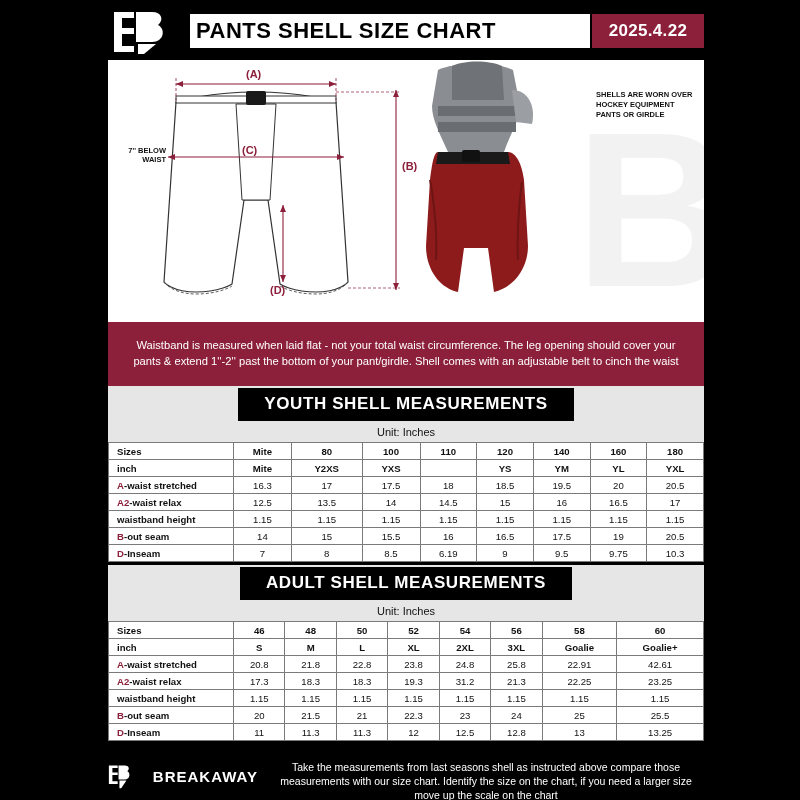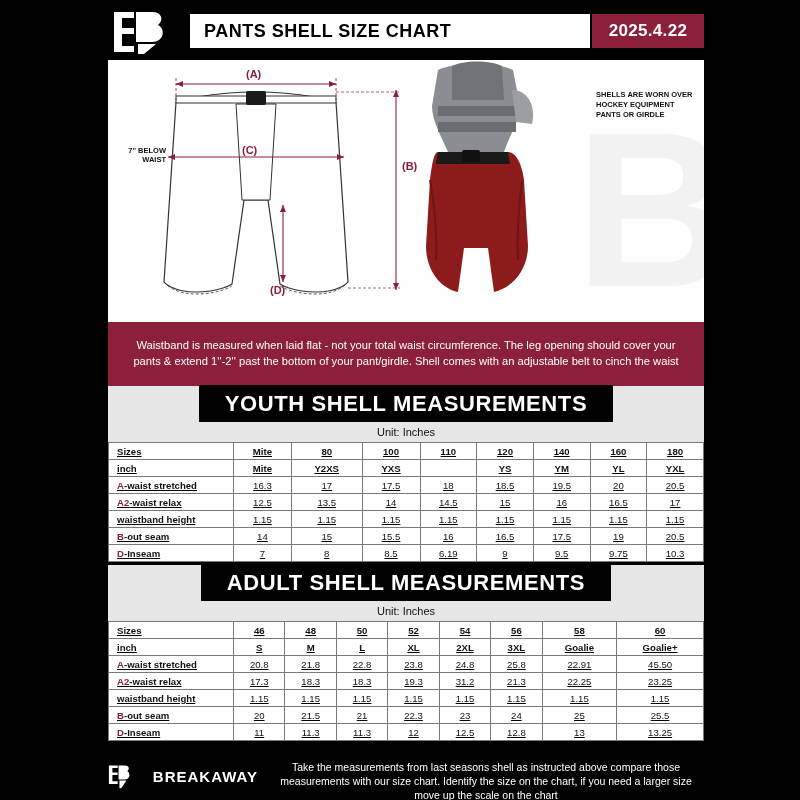--- a/index.html
+++ b/index.html
@@ -19,22 +19,22 @@
   }
   .logo-b {
     position: absolute; left: 108px; top: 8px; width: 60px; height: 46px;
     color: #fff;
   }
   .header-title-box {
     position: absolute; left: 190px; top: 14px; width: 400px; height: 34px;
     background: #ffffff; display: flex; align-items: center;
   }
   .header-title {
-    font-size: 18px; font-weight: bold; color: #000; letter-spacing: 0.5px;
-    padding-left: 14px;
+    font-size: 22px; font-weight: bold; color: #000; letter-spacing: 0.5px;
+    padding-left: 6px;
   }
   .header-date-box {
     position: absolute; left: 592px; top: 14px; width: 112px; height: 34px;
     background: #8c1f3a; display: flex; align-items: center; justify-content: center;
   }
   .header-date {
     font-size: 17px; font-weight: bold; color: #ffffff; letter-spacing: 0.3px;
   }
 
   
@@ -69,32 +69,32 @@
     padding: 0 16px;
   }
   .callout p { margin: 0; font-size: 11.2px; line-height: 1.42; font-weight: 500; }
 
   
   .sec-wrap {
     position: absolute; left: 108px; width: 596px; height: 36px;
     background: #e6e6e6; display: flex; align-items: center; justify-content: center;
   }
   .sec-title {
-    background: #000; color: #fff; font-size: 22px; font-weight: bold;
+    background: #000; color: #fff; font-size: 17px; font-weight: bold;
     padding: 6px 26px 7px; letter-spacing: 0.6px;
   }
   .unit-row {
     position: absolute; left: 108px; width: 596px; height: 20px;
     background: #e6e6e6; color: #111; font-size: 11px;
     display: flex; align-items: center; justify-content: center;
   }
 
   
   .tbl-wrap { position: absolute; left: 108px; width: 596px; background: #ffffff; }
-  table { border-collapse: collapse; width: 596px; background: #fff; text-decoration: underline; }
+  table { border-collapse: collapse; width: 596px; background: #fff; }
   td, th {
     border: 1px solid #7a7a7a;
     font-size: 9.6px; color: #111; text-align: center;
     height: 17px; padding: 0 2px; font-weight: normal;
   }
   tr.head td { font-weight: bold; }
   td.rowlabel { text-align: left; padding-left: 8px; font-weight: bold; width: 125px; }
   .mk { color: #8c1f3a; font-weight: bold; }
 
   
@@ -319,21 +319,21 @@
           </tr>
           <tr>
             <td class="rowlabel"><span class="mk">A</span>-waist stretched</td>
             <td>20.8</td>
             <td>21.8</td>
             <td>22.8</td>
             <td>23.8</td>
             <td>24.8</td>
             <td>25.8</td>
             <td>22.91</td>
-            <td>45.50</td>
+            <td>42.61</td>
           </tr>
           <tr>
             <td class="rowlabel"><span class="mk">A2</span>-waist relax</td>
             <td>17.3</td>
             <td>18.3</td>
             <td>18.3</td>
             <td>19.3</td>
             <td>31.2</td>
             <td>21.3</td>
             <td>22.25</td>

